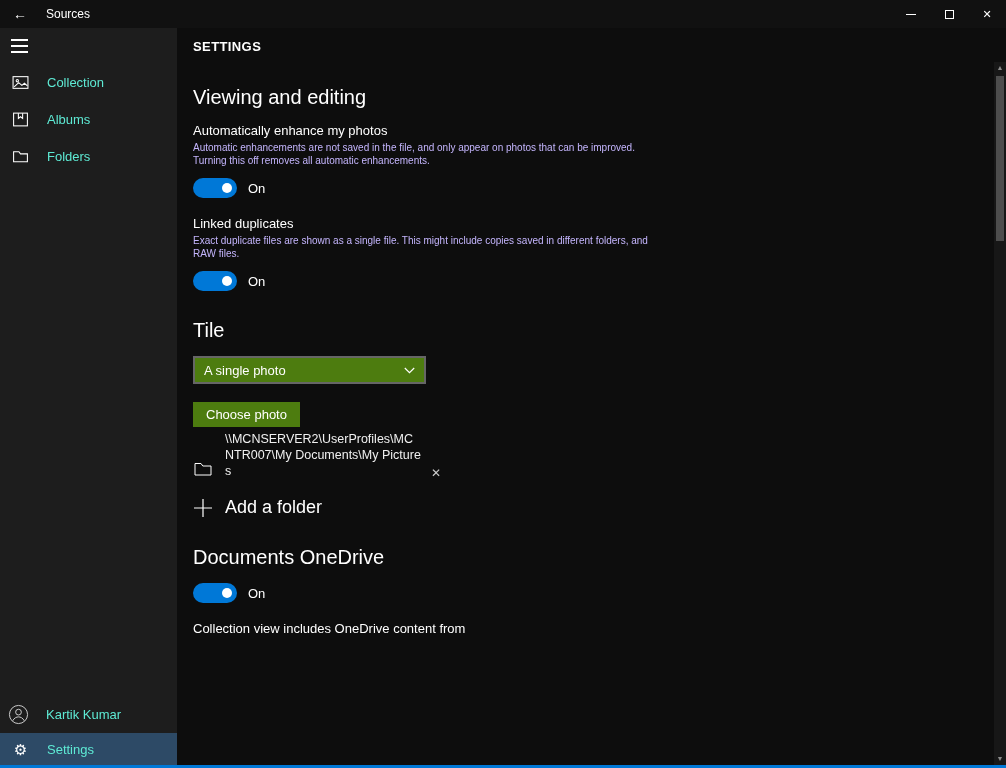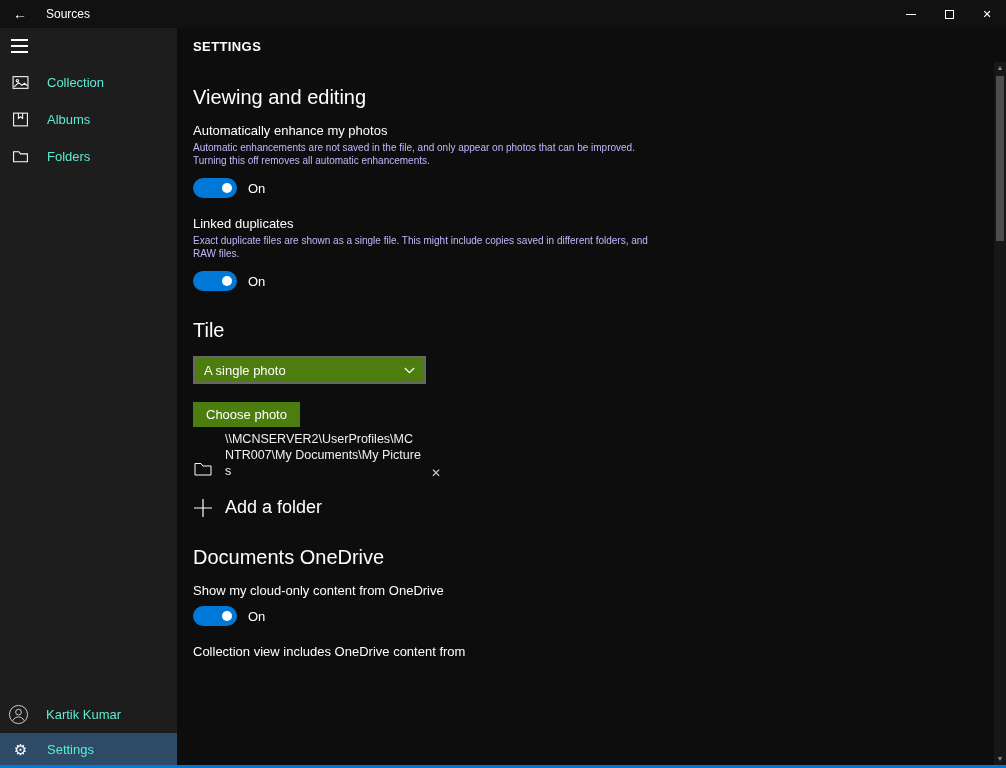--- a/index.html
+++ b/index.html
@@ -235,21 +235,20 @@
           <span class="plus-icon">
             <svg viewBox="0 0 20 20" fill="none" stroke="#fff" stroke-width="1.2">
               <path d="M10 1 V19 M1 10 H19"></path>
             </svg>
           </span>
           <span class="add-folder-label">Add a folder</span>
         </div>
 
         
         <h2 class="section-heading mt-section">Documents OneDrive</h2>
-        <p class="setting-label">Show my cloud-only content from OneDrive</p>
         <div class="toggle-row" style="margin-top:8px;">
           <div class="toggle">
             <span class="knob"></span>
           </div>
           <span class="toggle-state">On</span>
         </div>
         <p class="setting-label">Collection view includes OneDrive content from</p>
         
 
       </div>

